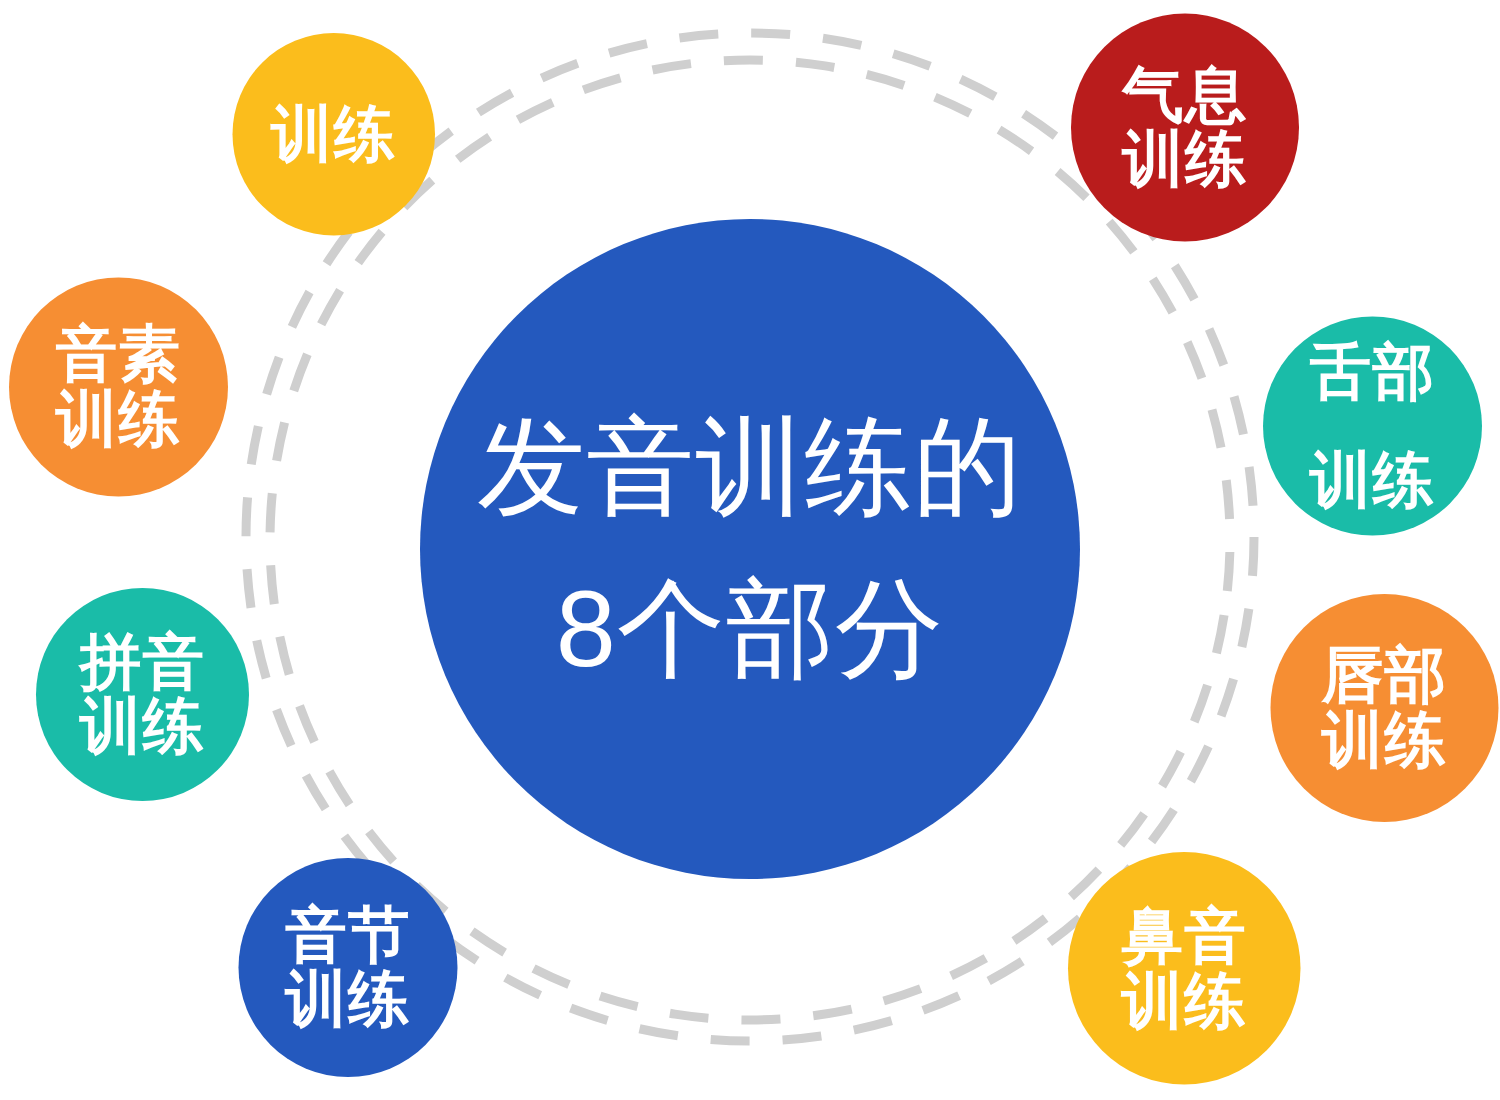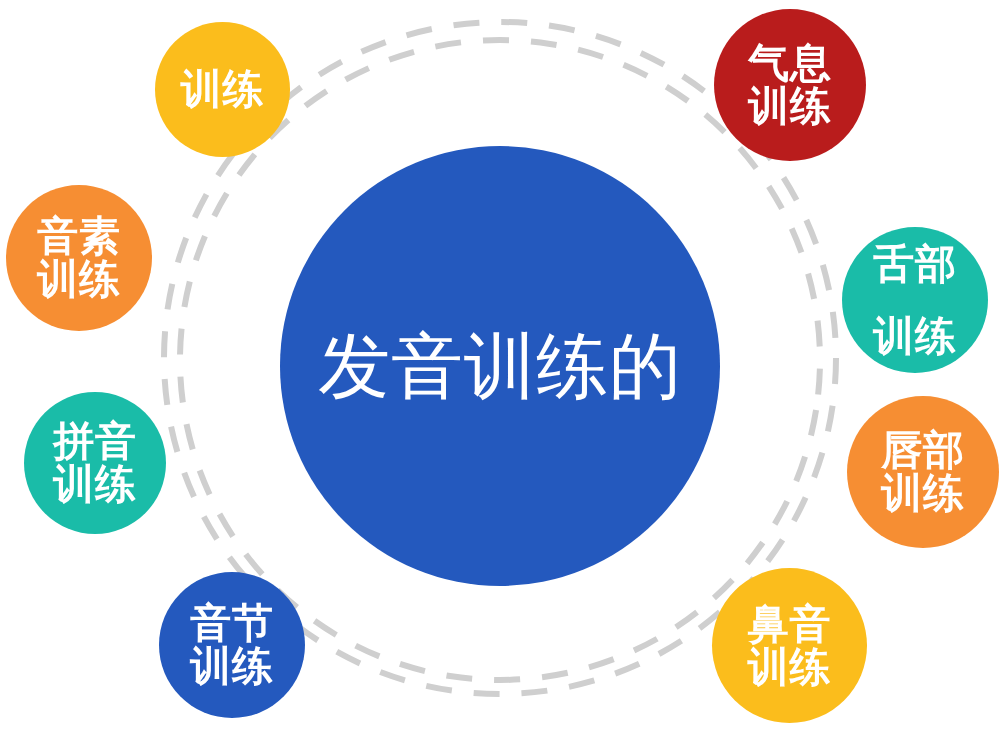--- a/index.html
+++ b/index.html
@@ -58,39 +58,40 @@
   }
   
   .sat {
     z-index: 6;
   }
   .sat .node-line {
     font-size: 41px;
   }
   #sat-0 { width: 135px; height: 135px; left: 155px; top:  22px; }
   #sat-1 { width: 152px; height: 152px; left: 714px; top:   9px; }
-  #sat-2 { width: 146px; height: 146px; left: 842px; top: 227px; gap: 29px; }
+  #sat-2 { width: 146px; height: 146px; left: 842px; top: 211px; gap: 29px; }
   #sat-3 { width: 152px; height: 152px; left: 847px; top: 396px; }
   #sat-4 { width: 155px; height: 155px; left: 712px; top: 568px; }
   #sat-5 { width: 146px; height: 146px; left: 159px; top: 572px; }
   #sat-6 { width: 142px; height: 142px; left:  24px; top: 392px; }
   #sat-7 { width: 146px; height: 146px; left:   6px; top: 185px; }
 </style>
 </head>
 <body>
 
 <div id="canvas">
 
   <svg id="rings" viewBox="0 0 1000 733" xmlns="http://www.w3.org/2000/svg">
     <circle cx="500" cy="358" r="336" fill="none" stroke="#CFCFCF" stroke-width="6" stroke-dasharray="26 22" stroke-linecap="butt"></circle>
     <circle cx="500" cy="360" r="320" fill="none" stroke="#CFCFCF" stroke-width="6" stroke-dasharray="26 22" stroke-linecap="butt" transform="rotate(9 500 360)"></circle>
   </svg>
 
   <div id="hub" class="node" style="background: rgb(36, 89, 190);">
     <span class="node-line">发音训练的</span>
+    <span class="node-line">8个部分</span>
   </div>
 
   <div id="sat-0" class="node sat" style="background: rgb(251, 189, 28);">
     <span class="node-line">训练</span>
   </div>
 
   <div id="sat-1" class="node sat" style="background: #b91c1c;">
     <span class="node-line">气息</span>
     <span class="node-line">训练</span>
   </div>

